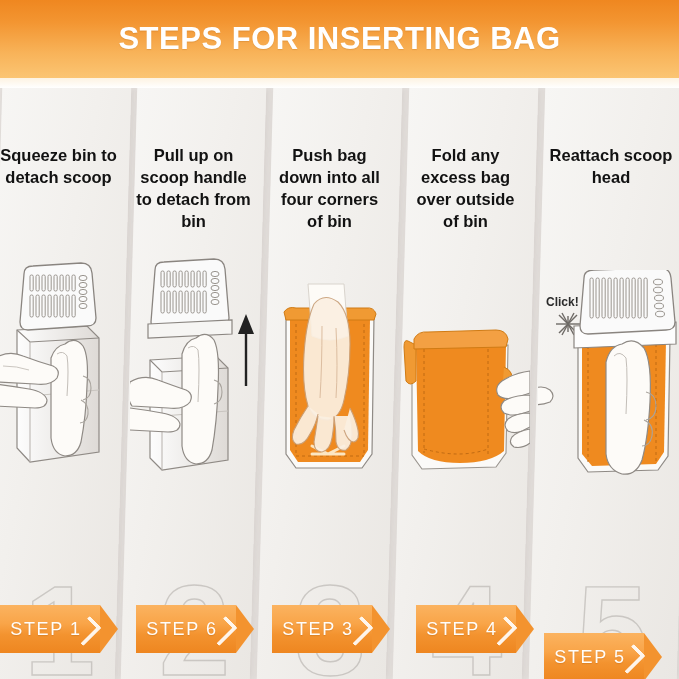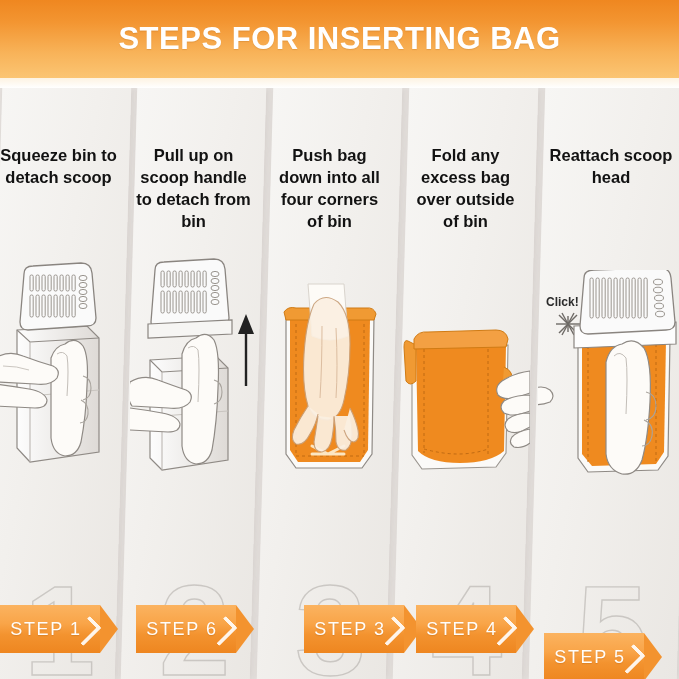--- a/index.html
+++ b/index.html
@@ -93,21 +93,21 @@
     border-top:4px solid rgba(255,255,255,.9);
     transform:rotate(45deg);
     border-radius:2px;
   }
   .banner .lbl{
     font-size:18px;font-weight:normal;letter-spacing:1.6px;color:#fffdfa;
     font-family:"Liberation Sans", sans-serif;white-space:nowrap;
     text-shadow:0 1px 1px rgba(150,80,10,.25);
     padding-right:8px;
   }
-  .b0{left:0;}  .b1{left:136px;} .b2{left:272px;margin-left:32px;}
+  .b0{left:0;}  .b1{left:136px;} .b2{left:272px;}
   .b3{left:408px;margin-left:8px;} .b4{left:544px;margin-top:28px;}
 </style>
 </head>
 <body>
 
 <div class="poster">
 
   <div class="header">
     <div class="header-title">STEPS FOR INSERTING BAG</div>
   </div>

